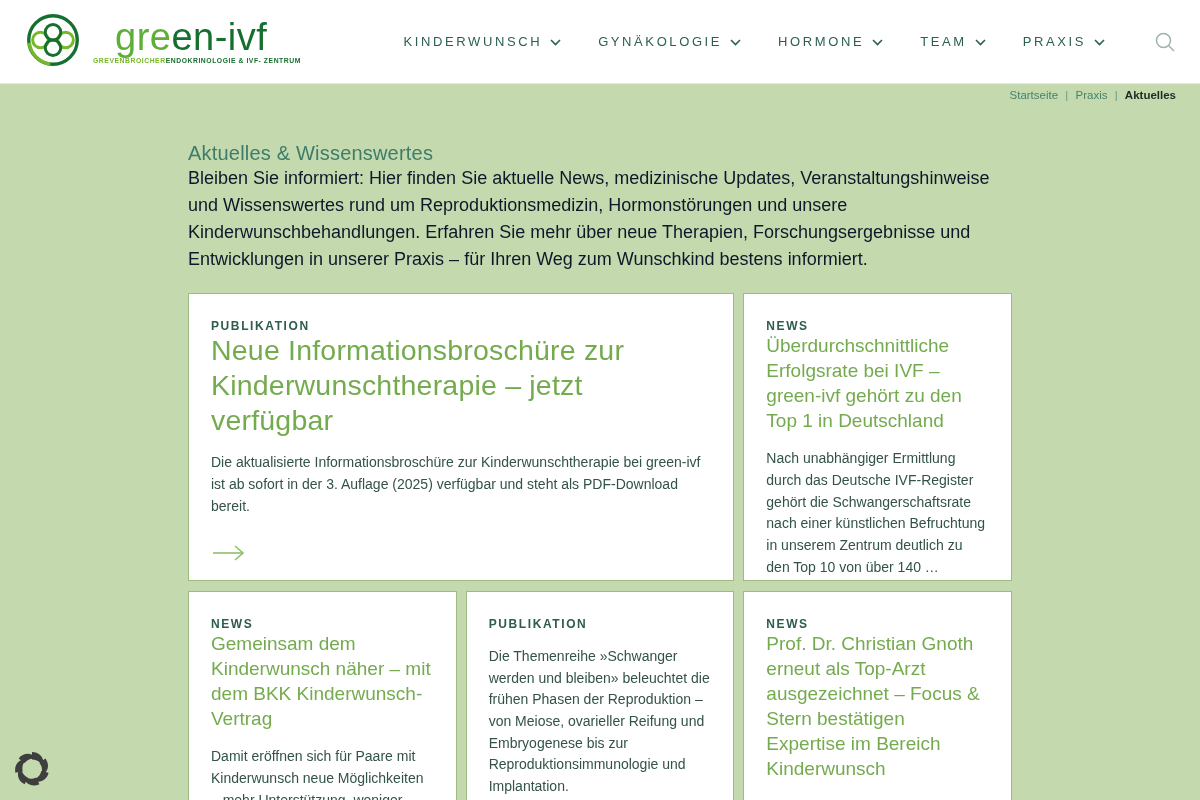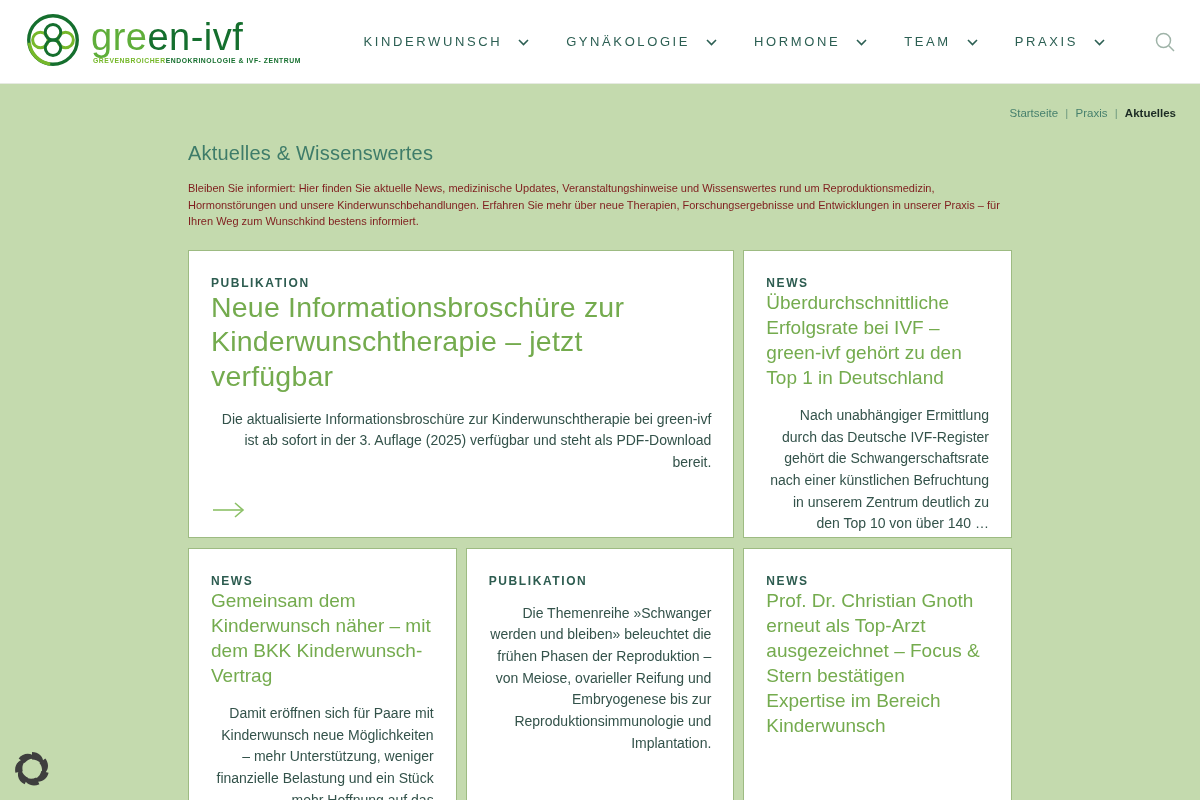--- a/index.html
+++ b/index.html
@@ -15,42 +15,42 @@
     height: 84px;
     background: #ffffff;
     border-bottom: 1px solid #e6eae2;
     display: flex;
     align-items: center;
     justify-content: space-between;
     padding: 0 24px 0 25px;
   }
   .logo { display: flex; align-items: center; gap: 10px; cursor: pointer; }
   .logo-text { display: flex; flex-direction: column; line-height: 1; }
-  .wordmark { font-size: 38px; font-weight: 400; letter-spacing: 0.5px; line-height: 0.95; }
+  .wordmark { font-size: 38px; font-weight: 400; letter-spacing: 0.5px; line-height: 0.95; margin-left: 24px; }
   .wordmark .wm-light { color: #5fae3a; }
   .wordmark .wm-dark { color: #156f2e; }
   .tagline { font-size: 6.8px; font-weight: 700; letter-spacing: 0.55px; margin-top: 3px; margin-left: 2px; }
   .tagline .tg-light { color: #76b82a; }
   .tagline .tg-dark { color: #156f2e; }
 
   .main-nav { display: flex; align-items: center; gap: 37px; }
   .nav-item {
-    display: flex; align-items: center; gap: 16px;
+    display: flex; align-items: center; gap: 8px;
     font-size: 13px; letter-spacing: 2.6px;
     color: #2c5f53; cursor: pointer;
     text-transform: uppercase;
     white-space: nowrap;
   }
   .nav-item svg { margin-top: 2px; }
   .search-btn { margin-left: 12px; cursor: pointer; display: flex; align-items: center; }
 
   
   .breadcrumb {
     position: absolute;
-    top: 107px; right: 24px;
+    top: 89px; right: 24px;
     font-size: 11.5px;
     color: #47806d;
     margin-left: 41px;
   }
   .breadcrumb .crumb-link { color: #47806d; cursor: pointer; }
   .breadcrumb .crumb-sep { color: #6d987f; margin: 0 4px; }
   .breadcrumb .crumb-current { color: #1c2b24; font-weight: 700; }
 
   
   .content {
@@ -58,24 +58,23 @@
     margin: 0 auto;
     padding-top: 58px;
   }
   .page-title {
     font-size: 20px;
     font-weight: 400;
     color: #3e7c69;
     letter-spacing: 0.2px;
   }
   .page-intro {
-    margin-top: 15px;
-    font-size: 11px;
+    font-size: 18px;
     line-height: 1.5;
-    color: #7f1d1d;
+    color: #0f172a;
   }
 
   
   .cards {
     margin-top: 20px;
     display: grid;
     grid-template-columns: repeat(3, 1fr);
     grid-template-rows: 288px 300px;
     gap: 10px 9px;
   }
@@ -99,21 +98,20 @@
     color: #74ab4e;
     font-size: 19px;
     line-height: 1.32;
   }
   .card--large .card-title { font-size: 28.5px; line-height: 1.22; letter-spacing: 0.2px; }
   .card-body {
     margin-top: 15px;
     font-size: 14px;
     line-height: 1.55;
     color: #33524a;
-    text-align: right;
   }
   .card-arrow { margin-top: 26px; display: block; }
 
   
   .a11y-btn {
     position: absolute;
     left: 10px; top: 747px;
     width: 44px; height: 44px;
     cursor: pointer;
   }

